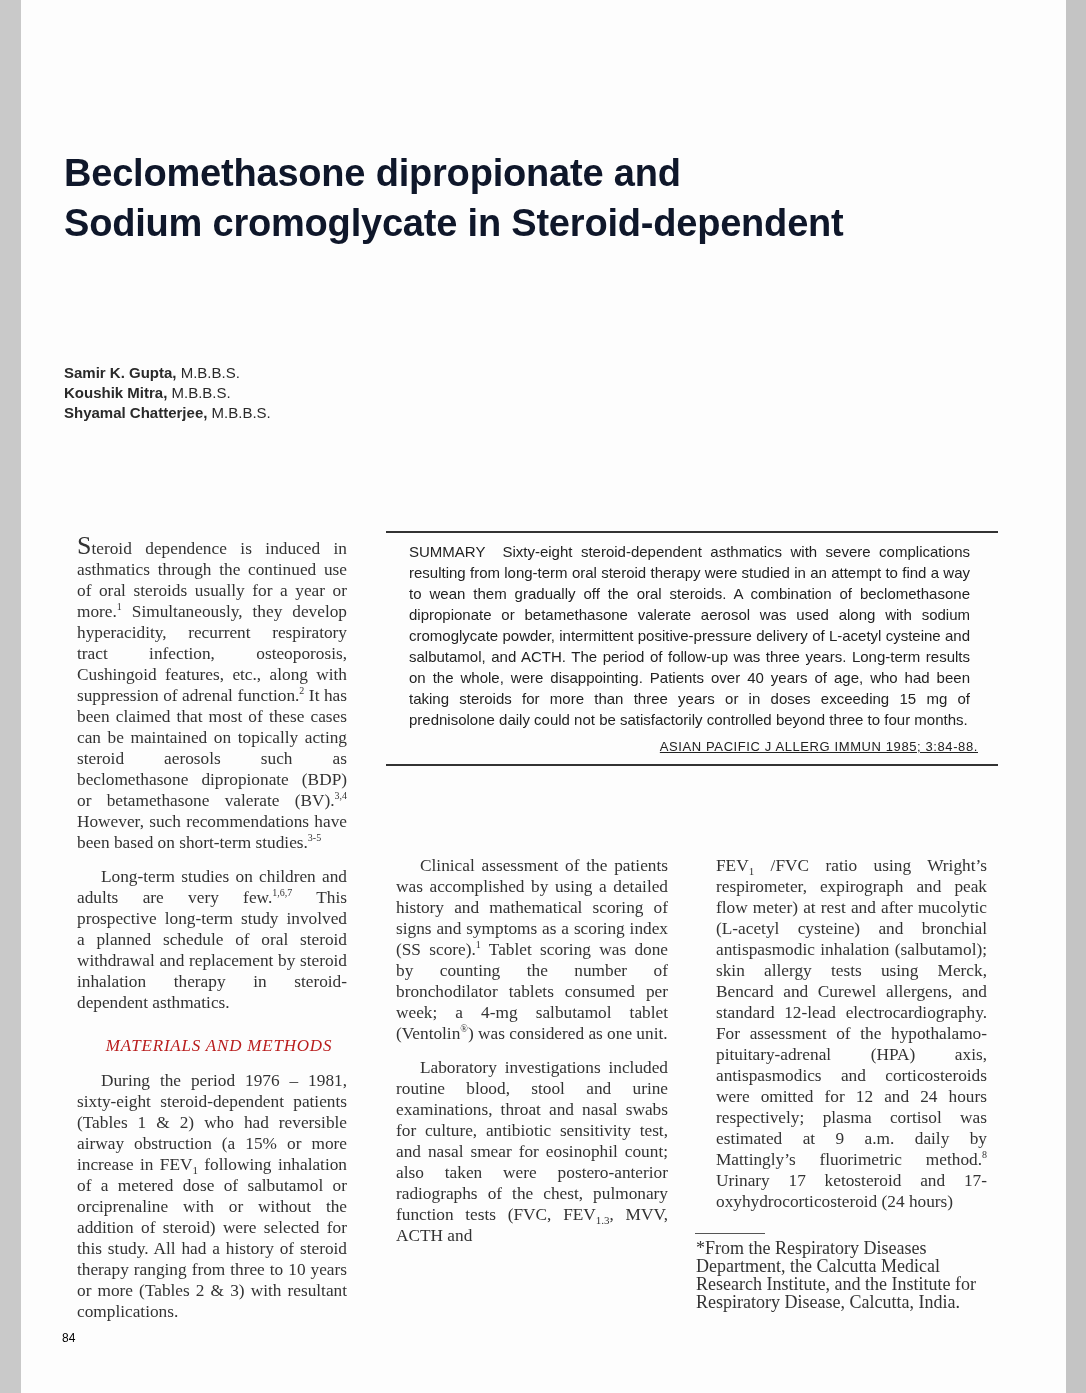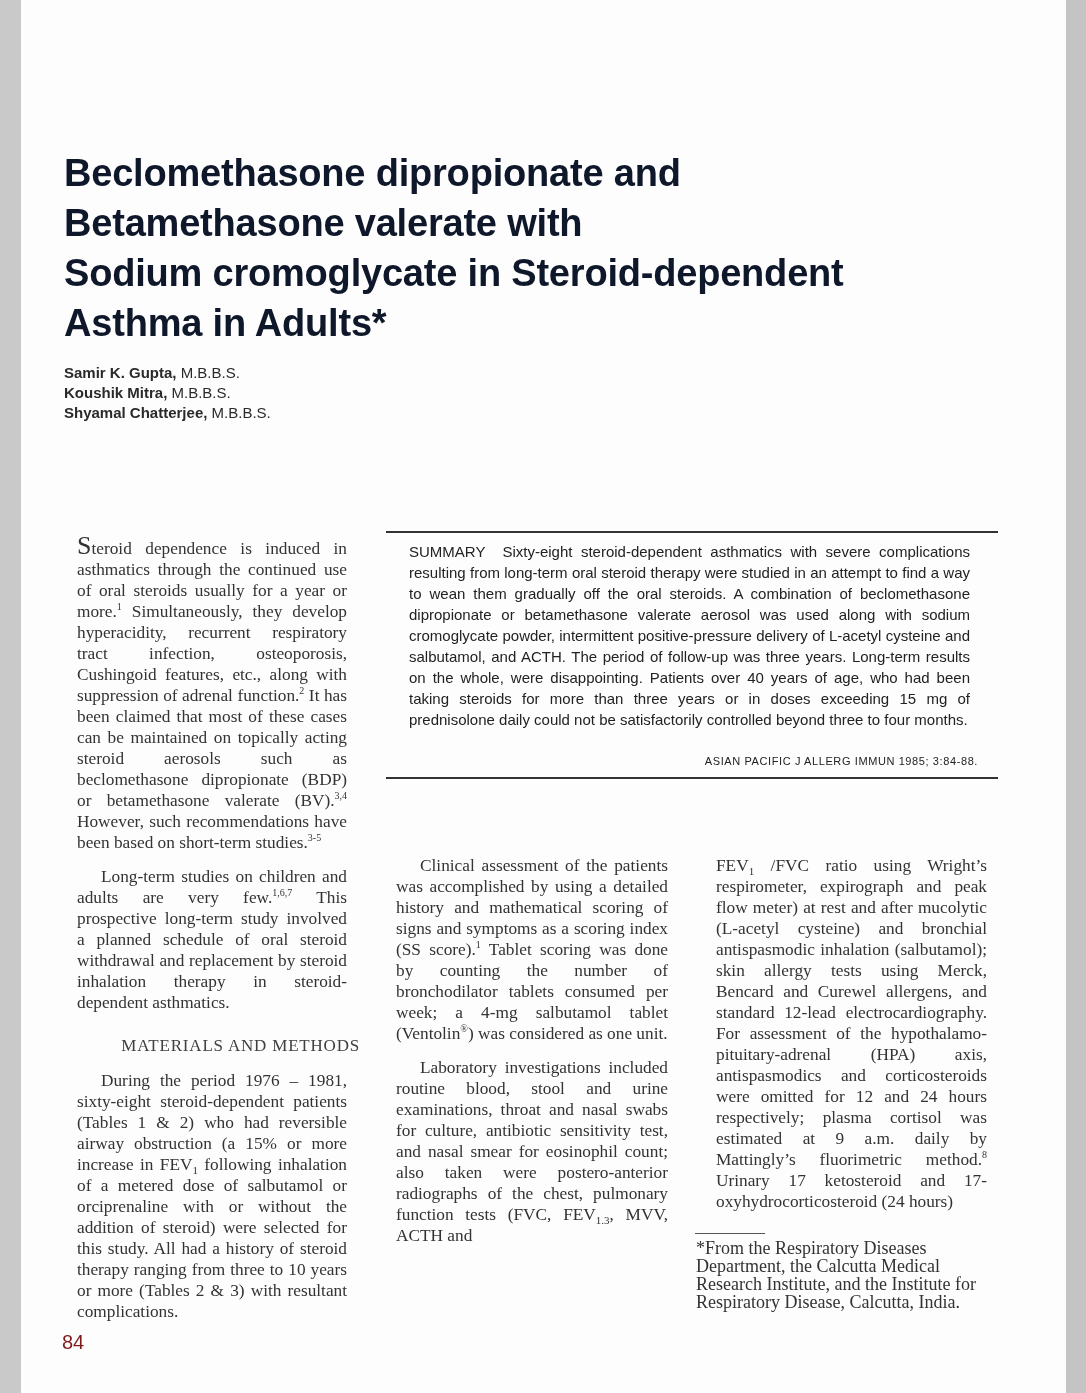--- a/index.html
+++ b/index.html
@@ -36,61 +36,60 @@
   .col p.indent { text-indent: 24px; }
   .col1 { left: 64px; top: 522px; width: 296px; }
   .col2 { left: 383px; top: 842px; width: 298px; }
   .col3 { left: 703px; top: 842px; width: 297px; }
   .dropcap { font-size: 26px; line-height: 21px; }
   sup { font-size: 10px; line-height: 0; }
   sub { font-size: 11px; line-height: 0; }
 
   .section-heading {
     font-size: 17px; letter-spacing: 0.8px; margin: 22px 0 14px 0 !important;
-    text-align: right; padding-left: 14px; color: #404040;
+    text-align: center; padding-left: 14px; color: #b91c1c; font-style: italic;
   }
 
   .summary-box {
     position: absolute; left: 386px; top: 531px; width: 612px;
     border-top: 2px solid #333; border-bottom: 2px solid #333;
     padding: 8px 0 10px 0;
   }
   .summary-text {
     margin: 0 28px 0 23px;
     font-family: "Liberation Sans", sans-serif; font-size: 15px; line-height: 21px;
     text-align: justify; color: #222;
   }
   .summary-citation {
-    text-align: right; margin: 25px 20px 0 0;
-    font-family: "Liberation Sans", sans-serif; font-size: 11px; letter-spacing: 0.6px;
+    text-align: right; margin: 9px 20px 0 0;
+    font-family: "Liberation Sans", sans-serif; font-size: 13px; letter-spacing: 0.6px;
     color: #222;
+    text-decoration: underline;
   }
 
   .footnote-rule { position: absolute; left: 695px; top: 1233px; width: 70px; border-top: 1px solid #555; }
   .footnote {
     position: absolute; left: 696px; top: 1239px; width: 305px;
     font-size: 18px; line-height: 18px; color: #333; text-align: left;
   }
 
   .page-number {
     position: absolute; left: 62px; top: 1331px;
-    font-family: "Liberation Sans", sans-serif; font-size: 20px; color: #7f1d1d;
+    font-family: "Liberation Sans", sans-serif; font-size: 12px; color: #000000;
   }
 </style>
 </head>
 <body>
 
 <div class="edge-left"></div>
 <div class="edge-right"></div>
 
 <h1 class="title">
   <span>Beclomethasone dipropionate and</span>
-  <span>Betamethasone valerate with</span>
   <span>Sodium cromoglycate in Steroid-dependent</span>
-  <span>Asthma in Adults*</span>
 </h1>
 
 <div class="authors">
   <div><b>Samir K. Gupta,</b> <span>M.B.B.S.</span></div>
   <div><b>Koushik Mitra,</b> <span>M.B.B.S.</span></div>
   <div><b>Shyamal Chatterjee,</b> <span>M.B.B.S.</span></div>
 </div>
 
 <div class="col col1">
   <p><span class="dropcap">S</span><span>teroid dependence is induced in asthmatics through the continued use of oral steroids usually for a year or more.</span><sup>1</sup><span> Simultaneously, they develop hyperacidity, recurrent respiratory tract infection, osteoporosis, Cushingoid features, etc., along with suppression of adrenal function.</span><sup>2</sup><span> It has been claimed that most of these cases can be maintained on topically acting steroid aerosols such as beclomethasone dipropionate (BDP) or betamethasone valerate (BV).</span><sup>3,4</sup><span> However, such recommendations have been based on short-term studies.</span><sup>3-5</sup></p>

